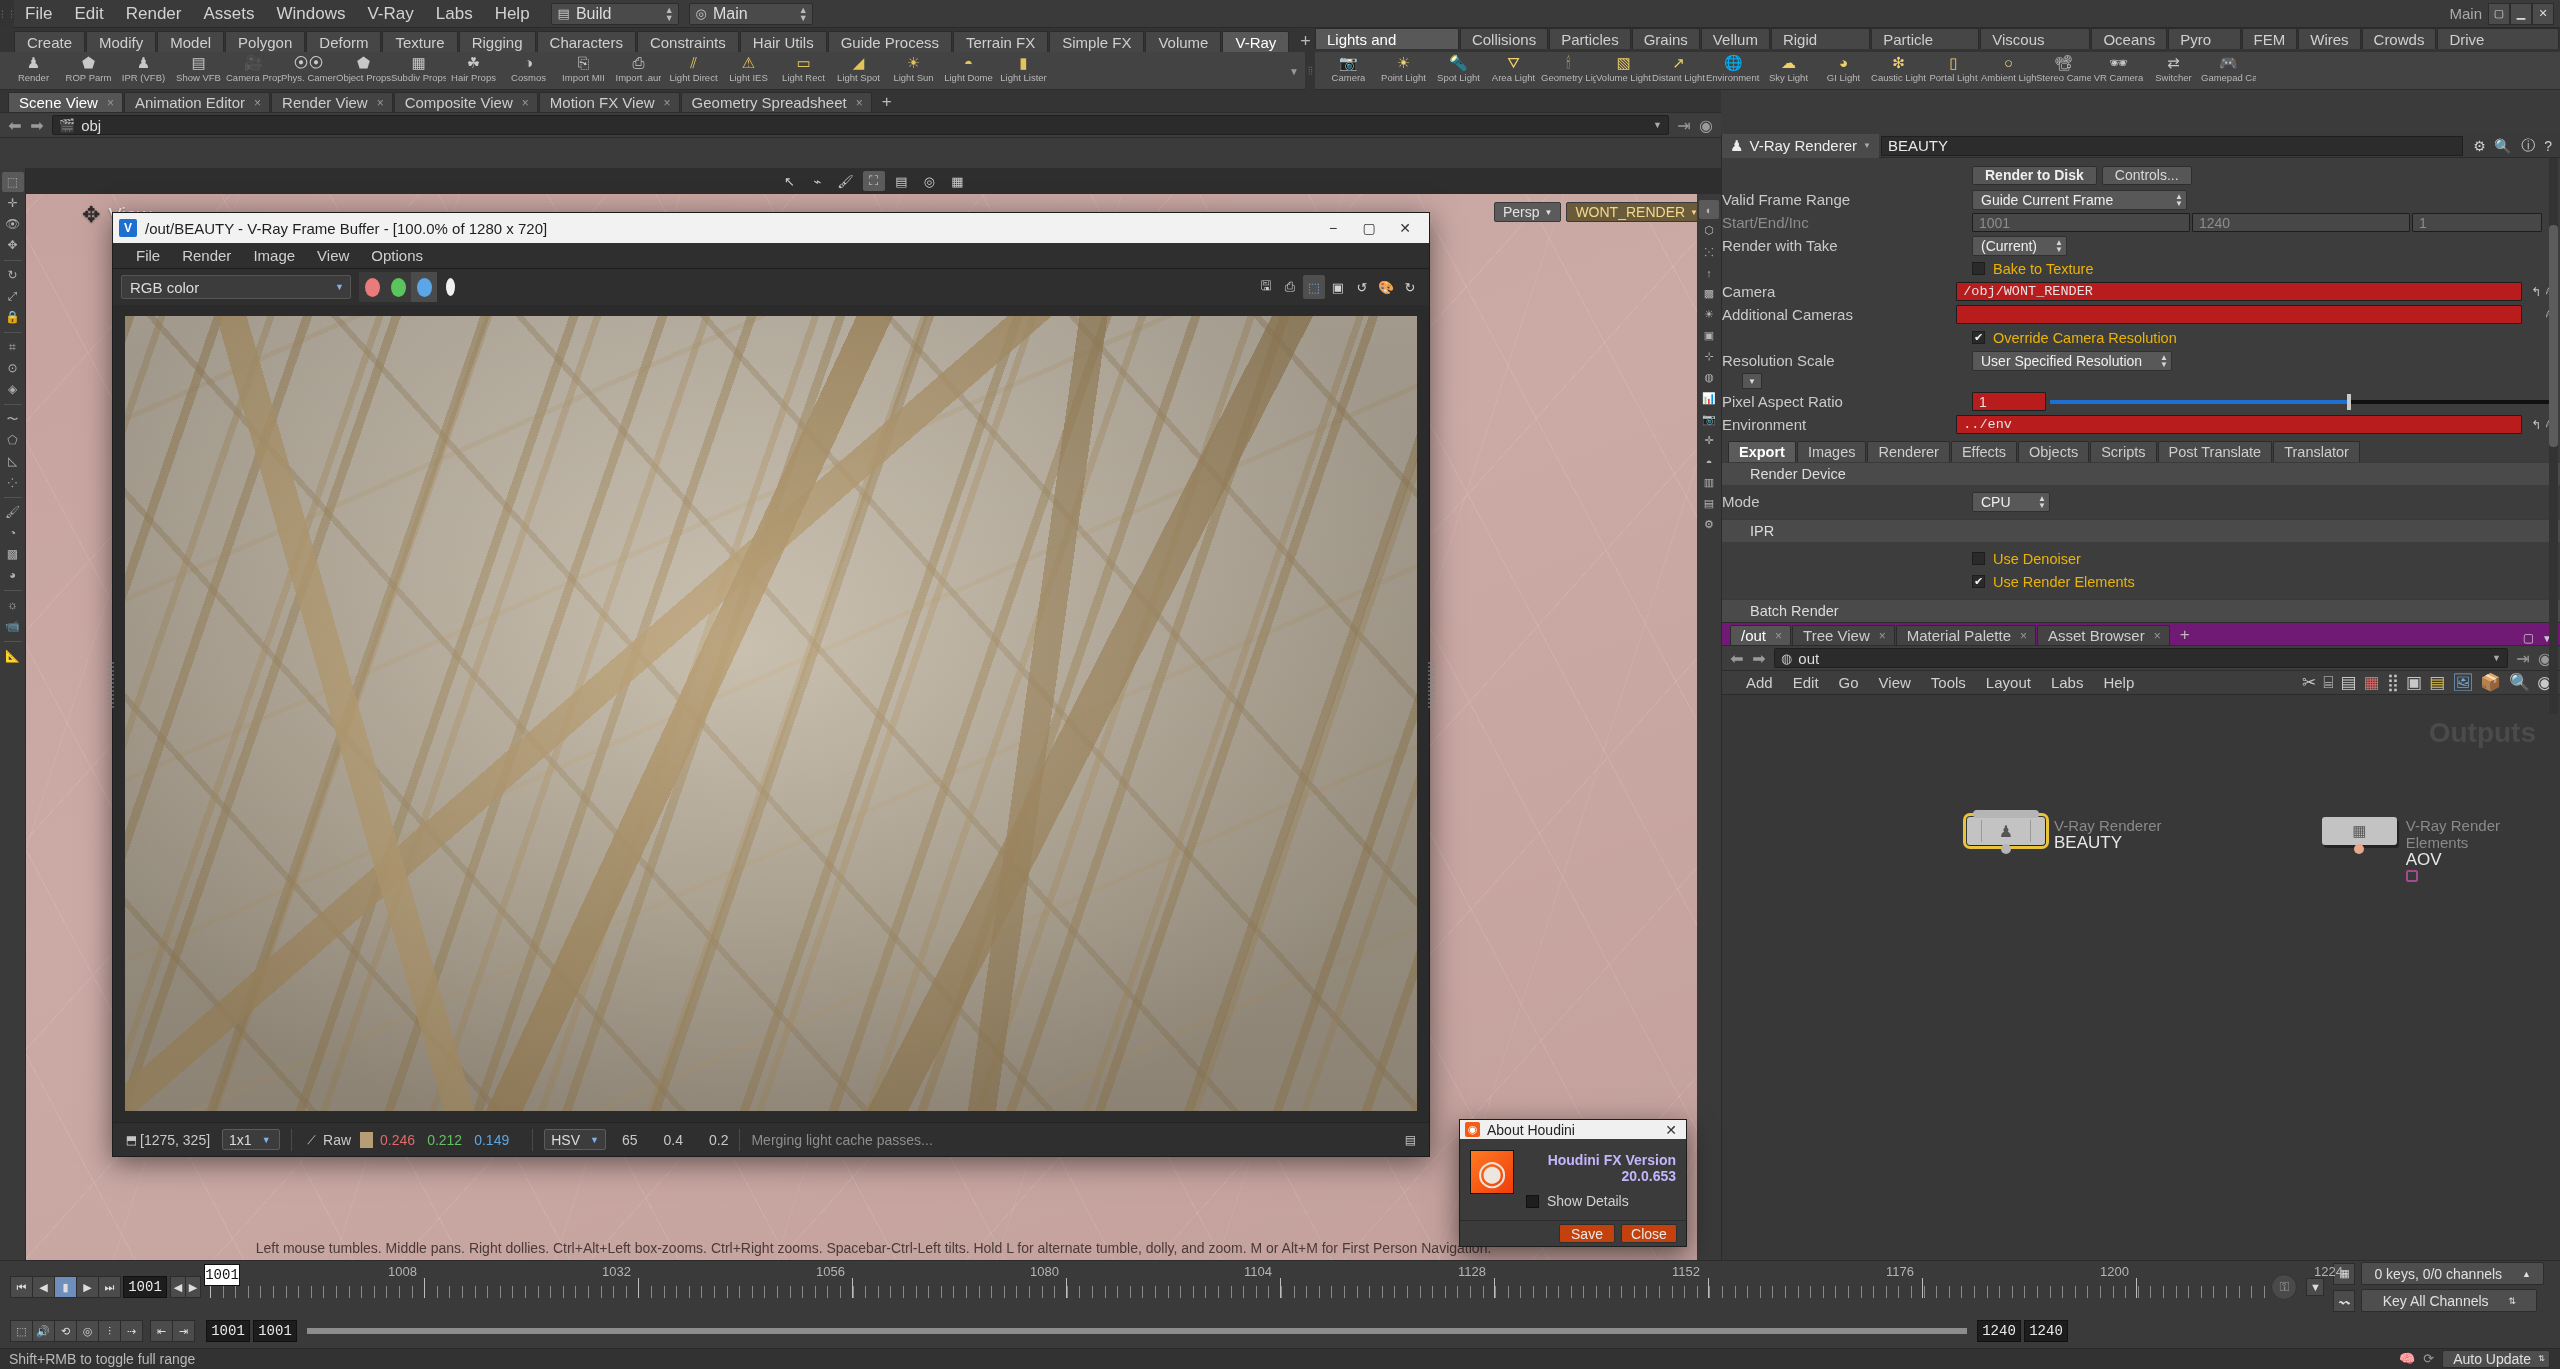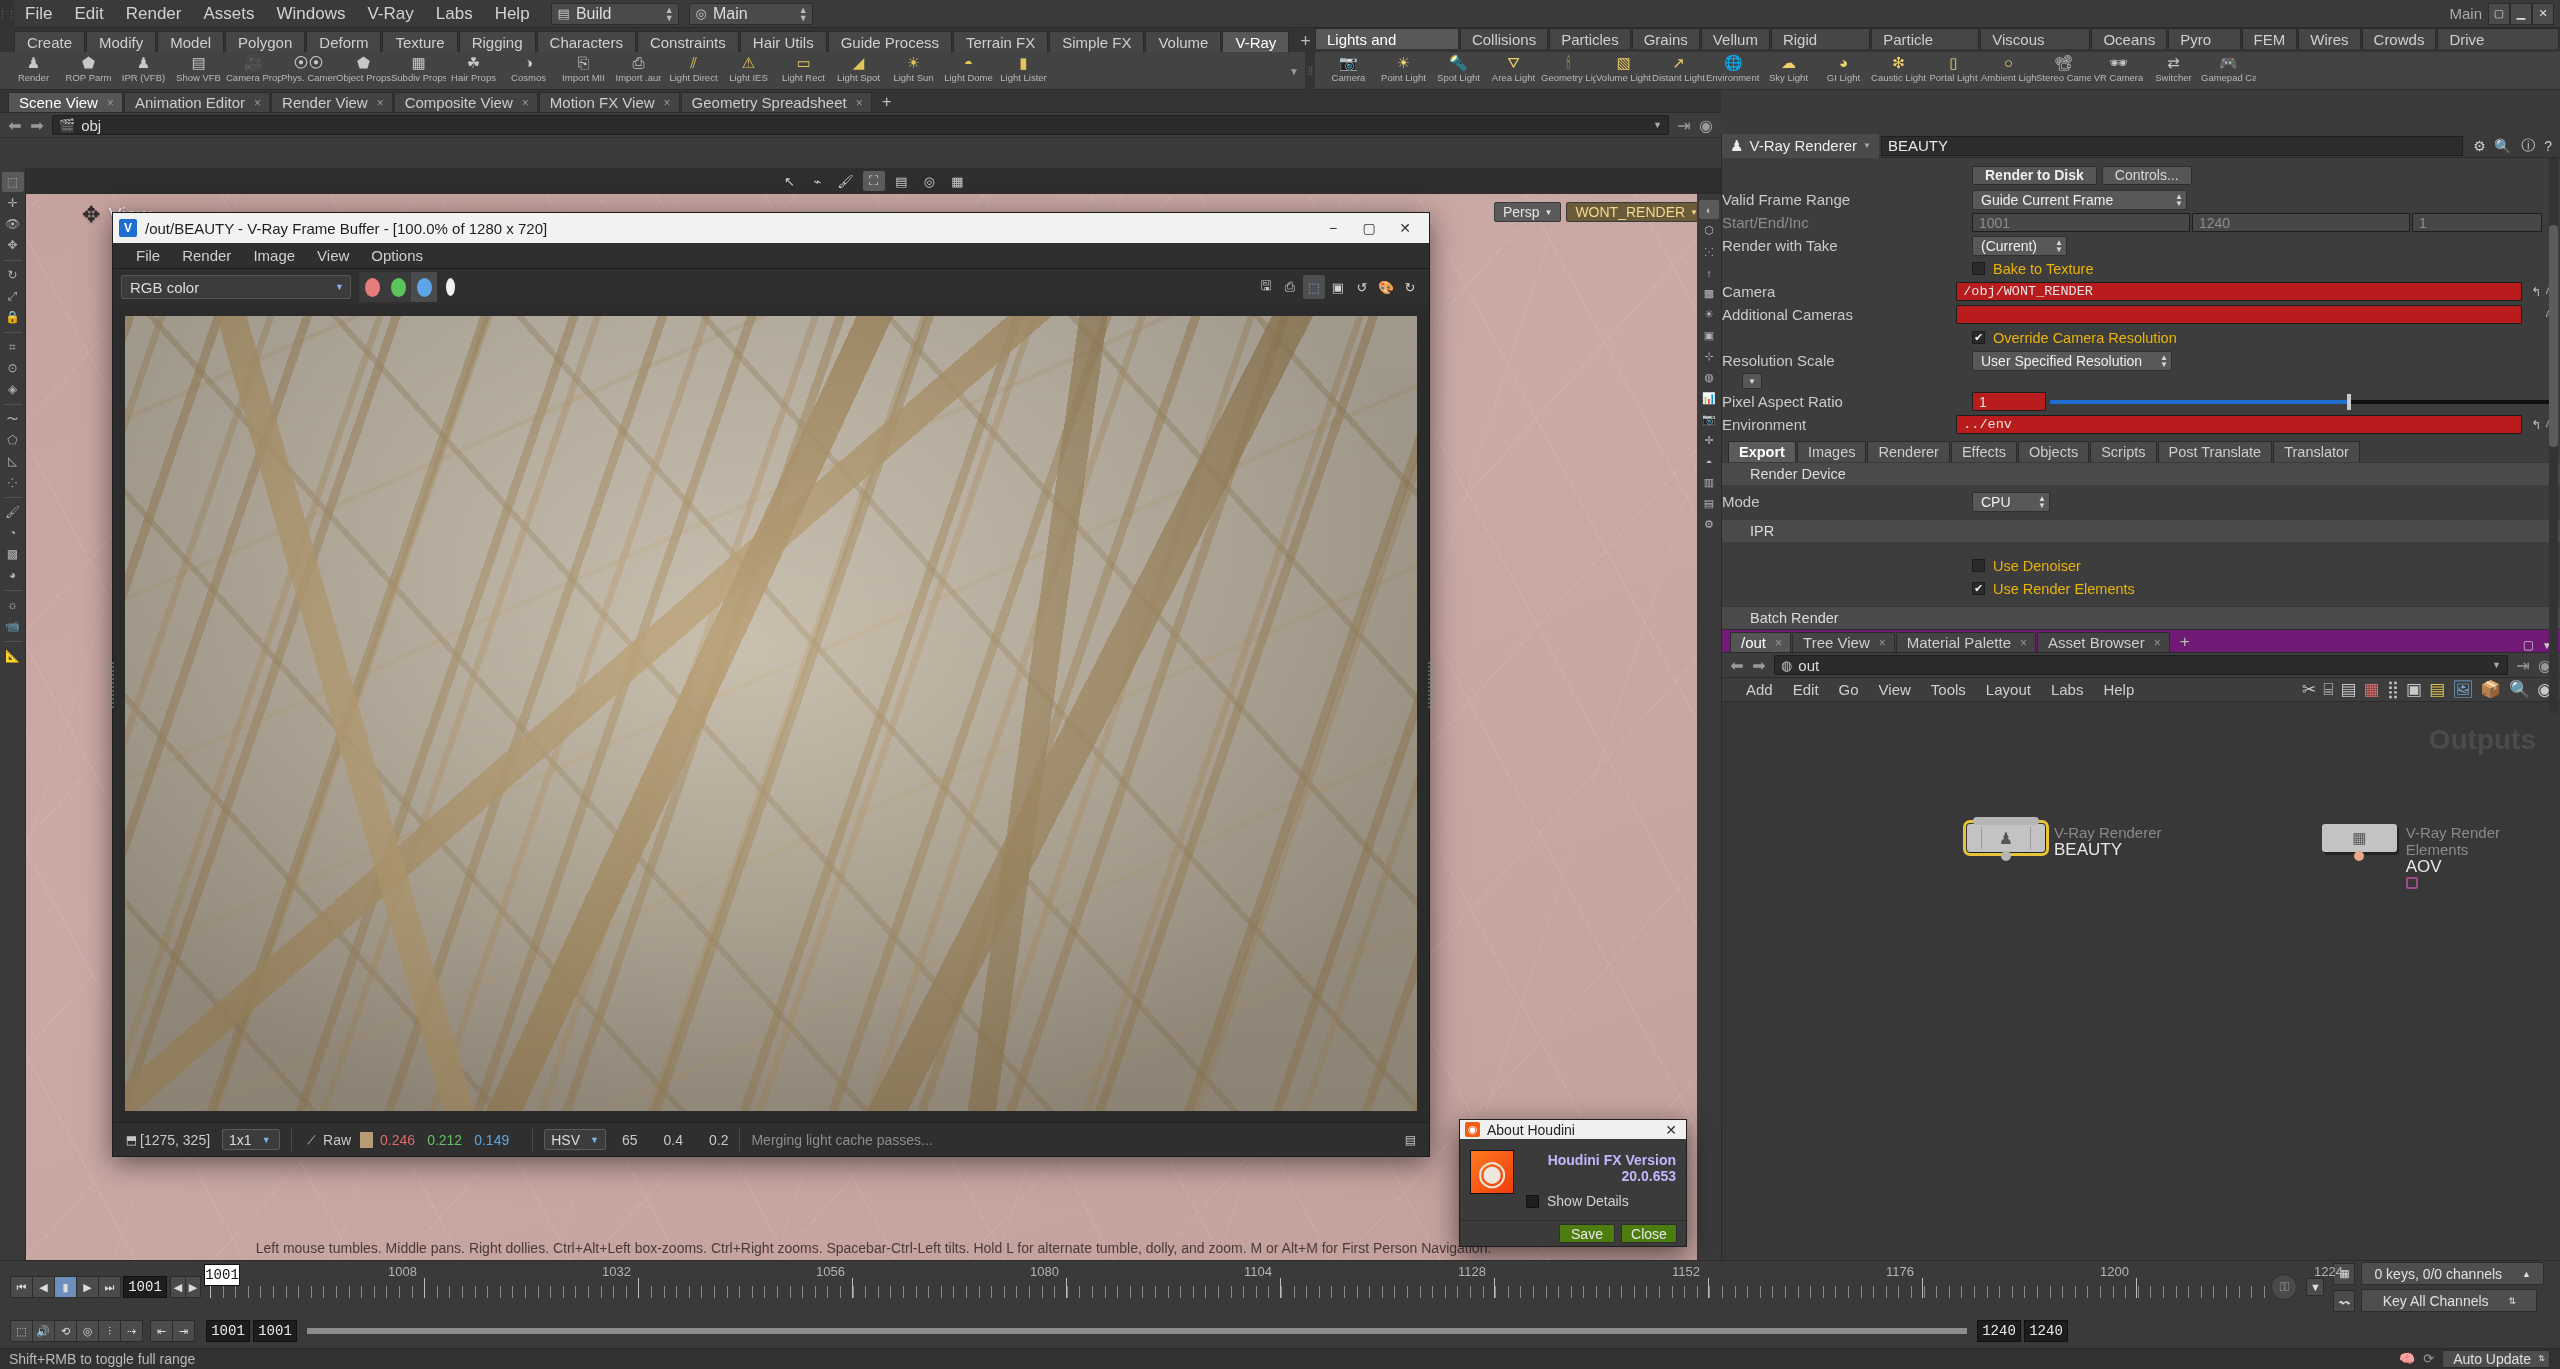--- a/index.html
+++ b/index.html
@@ -272,21 +272,21 @@
   .about-body{flex:1;display:flex;align-items:flex-start;padding:11px 10px;gap:12px;}
   .hlogo{width:44px;height:44px;border:1px solid #111;flex:0 0 44px;
     background:linear-gradient(135deg,#ff7a21,#ef3d0c);display:flex;align-items:center;justify-content:center;}
   .hlogo .sp{font-size:34px;color:#ece6de;line-height:34px;}
   .about-txt{padding-top:2px;}
   .about-ver{font-size:14px;color:#c4b5fd;font-weight:bold;text-align:right;}
   .about-det{display:flex;align-items:center;margin-top:9px;font-size:14px;color:#d2d2d2;}
   .about-det .cb{width:13px;height:13px;background:#1e1e1e;border:1px solid #111;margin-right:8px;}
   .about-foot{height:31px;border-top:1px solid #2c2c2c;display:flex;align-items:center;
     justify-content:flex-end;gap:6px;padding-right:9px;}
-  .about-btn{height:19px;min-width:56px;background:#4d7c0f;border:1px solid #2e2e2e;border-radius:2px;
+  .about-btn{height:19px;min-width:56px;background:#c2410c;border:1px solid #2e2e2e;border-radius:2px;
     display:flex;align-items:center;justify-content:center;font-size:14px;color:#e9e9e9;}
 
   
   .timeline{position:absolute;left:0;bottom:0;width:2560px;height:109px;background:#3a3a3a;
     border-top:1px solid #2b2b2b;}
   .tl-row1{position:absolute;left:0;top:0;width:2560px;height:52px;display:flex;align-items:center;}
   .tl-row2{position:absolute;left:0;top:52px;width:2560px;height:36px;display:flex;align-items:center;}
   .tl-status{position:absolute;left:0;bottom:0;width:2560px;height:21px;background:#323232;
     display:flex;align-items:center;padding-left:9px;font-size:14px;color:#b9b9b9;border-top:1px solid #2a2a2a;}
   .tbtn{width:23px;height:22px;background:#4b4b4b;border:1px solid #2c2c2c;display:flex;
@@ -892,21 +892,21 @@
         <div class="pmenu" style="width:78px">
           <span>CPU</span>
           <span class="sp">
               <i>▲</i>
               <i>▼</i>
             </span>
         </div>
       </div>
 
       <div class="sect" style="margin-top:6px">IPR</div>
-      <div class="prow" style="margin-top:12px">
+      <div class="prow" style="margin-top:5px">
         <div class="plabel"></div>
         <span class="pcheck"></span>
         <span class="ptext">Use Denoiser</span>
       </div>
       <div class="prow">
         <div class="plabel"></div>
         <span class="pcheck">✔</span>
         <span class="ptext">Use Render Elements</span>
       </div>
 

